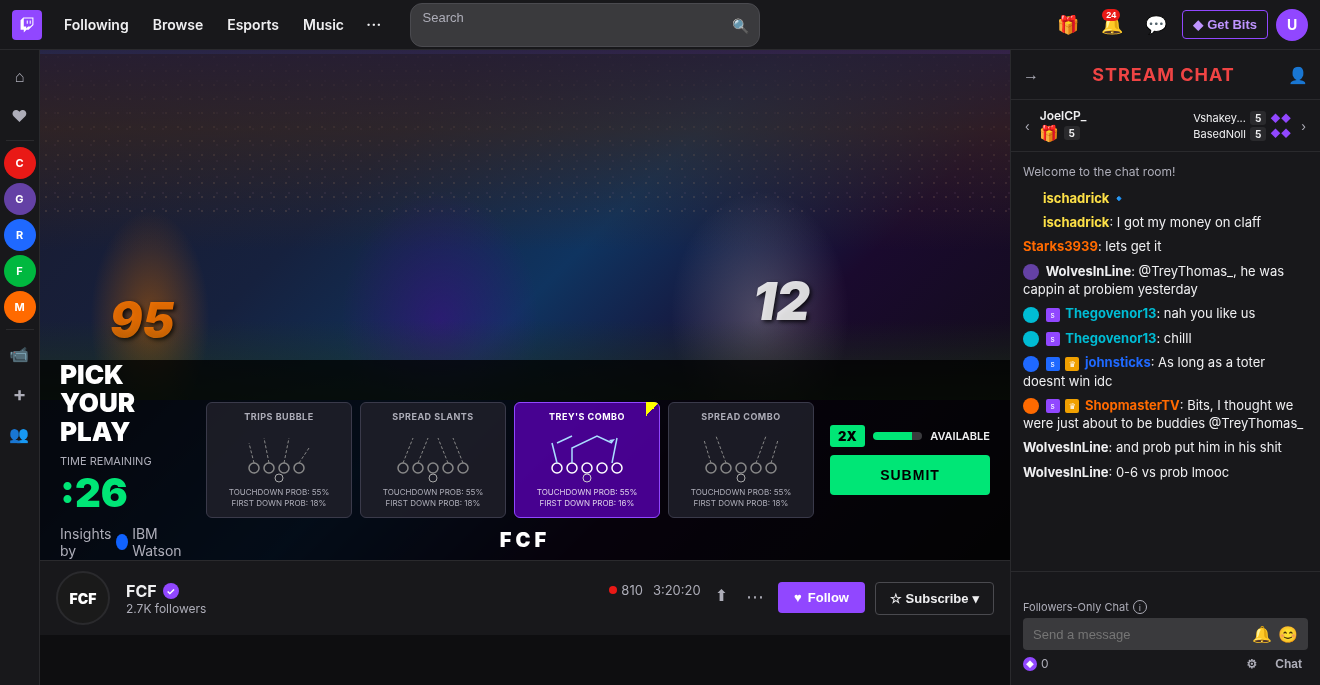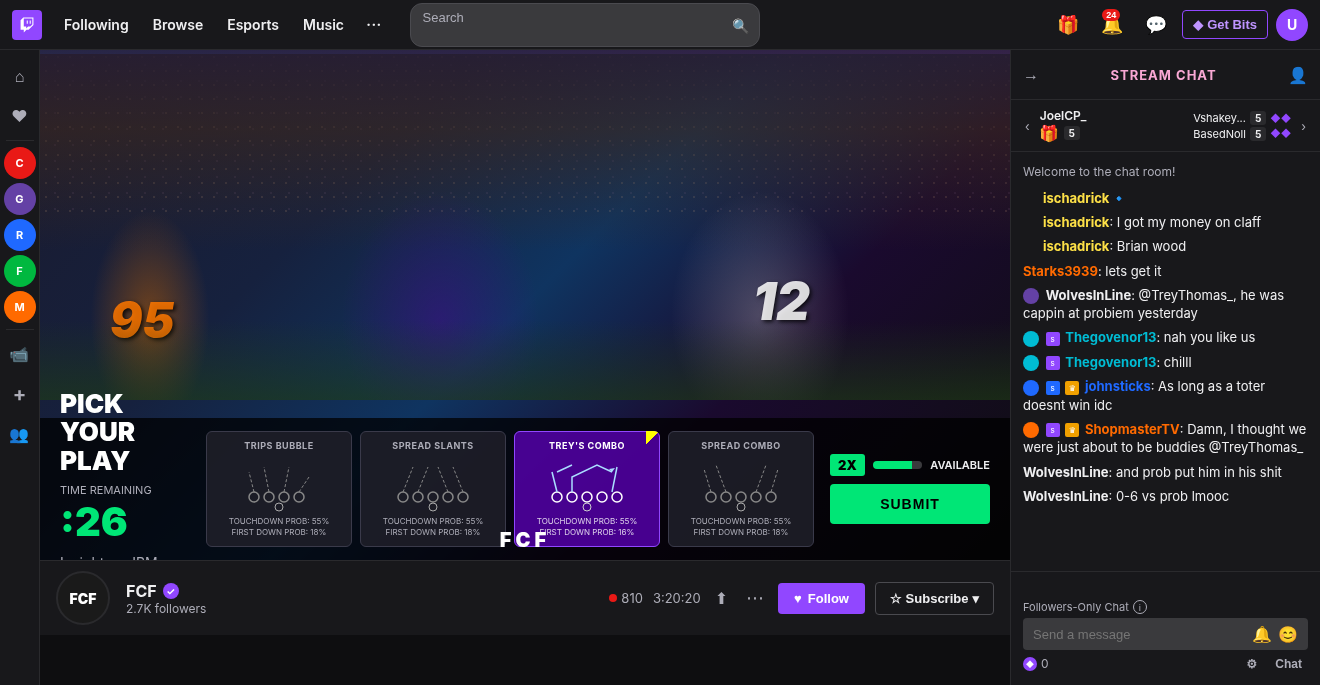--- a/index.html
+++ b/index.html
@@ -246,21 +246,21 @@
       color: rgba(255,255,255,0.85);
       font-style: italic;
       text-shadow: 2px 2px 4px rgba(0,0,0,0.8);
     }
     
     .play-picker {
       position: absolute;
       bottom: 0;
       left: 0;
       right: 0;
-      height: 142px;
+      height: 200px;
       background: rgba(0,0,0,0.75);
       display: flex;
       align-items: center;
       padding: 16px 20px;
       gap: 16px;
     }
     .pick-your-play {
       flex-shrink: 0;
       width: 130px;
     }
@@ -453,21 +453,21 @@
       justify-content: center;
       font-size: 10px;
       color: white;
     }
     .channel-followers {
       font-size: 12px;
       color: #adadb8;
     }
     .stream-actions {
       display: flex;
-      align-items: center;
+      align-items: flex-start;
       gap: 10px;
     }
     .viewers-count {
       display: flex;
       align-items: center;
       gap: 4px;
       color: #adadb8;
       font-size: 13px;
     }
     .viewers-dot {
@@ -542,23 +542,23 @@
       flex-shrink: 0;
     }
     .chat-collapse-btn {
       background: none;
       border: none;
       color: #adadb8;
       cursor: pointer;
       font-size: 16px;
     }
     .chat-title {
-      font-size: 13px;
+      font-size: 18px;
       font-weight: 700;
-      color: #f9a8d4;
+      color: #ef4444;
       text-transform: uppercase;
       letter-spacing: 1px;
     }
     .chat-user-icon {
       color: #adadb8;
       font-size: 16px;
       cursor: pointer;
     }
     
     .gift-bar {
@@ -988,23 +988,20 @@
     <div class="chat-messages">
       <div class="system-msg">Welcome to the chat room!</div>
 
       <div class="chat-msg">
         <span class="chat-username green">ischadrick</span><span style="color:#1f69ff;margin:0 2px;">🔹</span>
       </div>
       <div class="chat-msg">
         <span class="chat-username green">ischadrick</span><span class="chat-text">: I got my money on claff</span>
       </div>
       <div class="chat-msg">
-        <span class="chat-username green">ischadrick</span><span class="chat-text">: Brian wood</span>
-      </div>
-      <div class="chat-msg">
         <span class="chat-username orange">Starks3939</span><span class="chat-text">: lets get it</span>
       </div>
       <div class="chat-msg">
         <span class="chat-avatar-inline"></span>
         <span class="chat-username white">WolvesInLine</span><span class="chat-text">: @TreyThomas_, he was cappin at probiem yesterday</span>
       </div>
       <div class="chat-msg">
         <span class="chat-avatar-inline" style="background:#00bcd4;"></span>
         <span class="chat-badge">s</span>
         <span class="chat-username teal">Thegovenor13</span><span class="chat-text">: nah you like us</span>
@@ -1017,21 +1014,21 @@
       <div class="chat-msg">
         <span class="chat-avatar-inline" style="background:#1f69ff;"></span>
         <span class="chat-badge blue-bg">s</span>
         <span class="chat-badge crown">♛</span>
         <span class="chat-username blue">johnsticks</span><span class="chat-text">: As long as a toter doesnt win idc</span>
       </div>
       <div class="chat-msg">
         <span class="chat-avatar-inline" style="background:#ff6a00;"></span>
         <span class="chat-badge">s</span>
         <span class="chat-badge crown">♛</span>
-        <span class="chat-username orange">ShopmasterTV</span><span class="chat-text">: Damn, I thought we were just about to be buddies @TreyThomas_</span>
+        <span class="chat-username orange">ShopmasterTV</span><span class="chat-text">: Bits, I thought we were just about to be buddies @TreyThomas_</span>
       </div>
       <div class="chat-msg">
         <span class="chat-username white">WolvesInLine</span><span class="chat-text">: and prob put him in his shit</span>
       </div>
       <div class="chat-msg">
         <span class="chat-username white">WolvesInLine</span><span class="chat-text">: 0-6 vs prob lmooc</span>
       </div>
     </div>
 
     <div class="chat-input-area">

